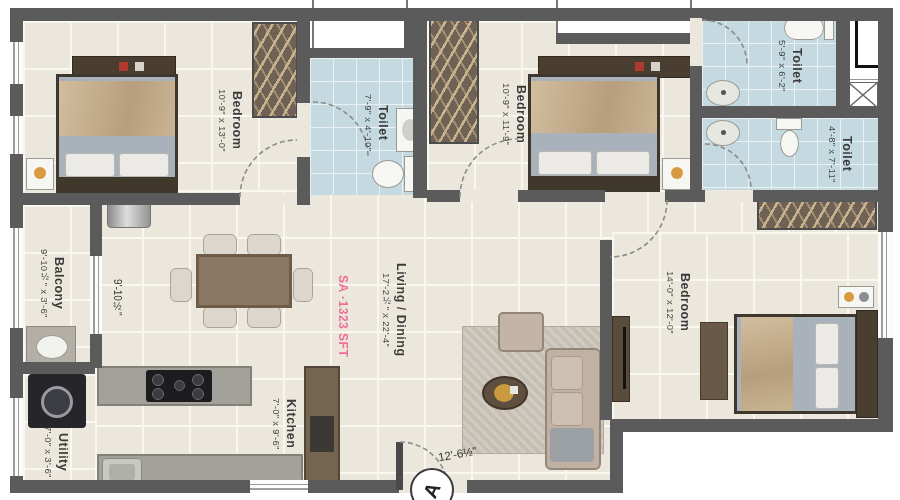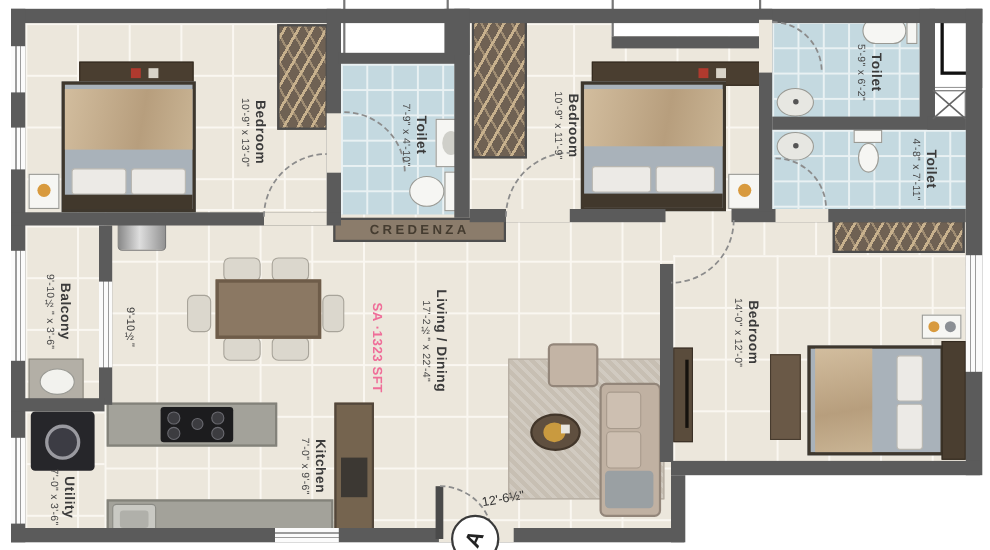--- a/index.html
+++ b/index.html
@@ -48,23 +48,20 @@
   <div class="abs tfloor" style="left:310px;top:58px;width:103px;height:137px;"></div>
   <div class="abs tfloor" style="left:702px;top:20px;width:134px;height:87px;"></div>
   <div class="abs tfloor" style="left:702px;top:118px;width:176px;height:73px;"></div>
 
   <div class="abs" style="left:312px;top:0;width:96px;height:50px;background:#fff;border-left:2px solid #777;border-right:2px solid #777;box-sizing:border-box;"></div>
   <div class="abs" style="left:556px;top:0;width:136px;height:33px;background:#fff;border-left:2px solid #777;border-right:2px solid #777;box-sizing:border-box;"></div>
 
   <div class="abs wardrobe" style="left:252px;top:22px;width:46px;height:96px;"></div>
   <div class="abs wardrobe" style="left:429px;top:12px;width:50px;height:132px;"></div>
   <div class="abs wardrobe" style="left:757px;top:200px;width:120px;height:30px;"></div>
-  <div class="abs credenza" style="left:303px;top:198px;width:157px;height:22px;">
-    <span>CREDENZA</span>
-  </div>
 
   <div class="abs" style="left:72px;top:56px;width:102px;height:20px;background:#4a3e30;border:1px solid #332a1f;">
     <div class="abs" style="left:46px;top:5px;width:9px;height:9px;background:#b03a2e;"></div>
     <div class="abs" style="left:62px;top:5px;width:9px;height:9px;background:#d8d3c8;"></div>
   </div>
   <div class="abs" style="left:56px;top:74px;width:122px;height:119px;background:#a9b2ba;border:3px solid #3e372d;box-sizing:border-box;">
     <div class="abs" style="left:0;top:4px;width:116px;height:55px;background:linear-gradient(100deg,#d2bd9e,#b79e7d 60%,#c9b494);"></div>
     <div class="abs pillow" style="left:6px;top:76px;width:48px;height:22px;"></div>
     <div class="abs pillow" style="left:60px;top:76px;width:48px;height:22px;"></div>
     <div class="abs" style="left:-2px;top:100px;width:118px;height:13px;background:#41382c;"></div>

